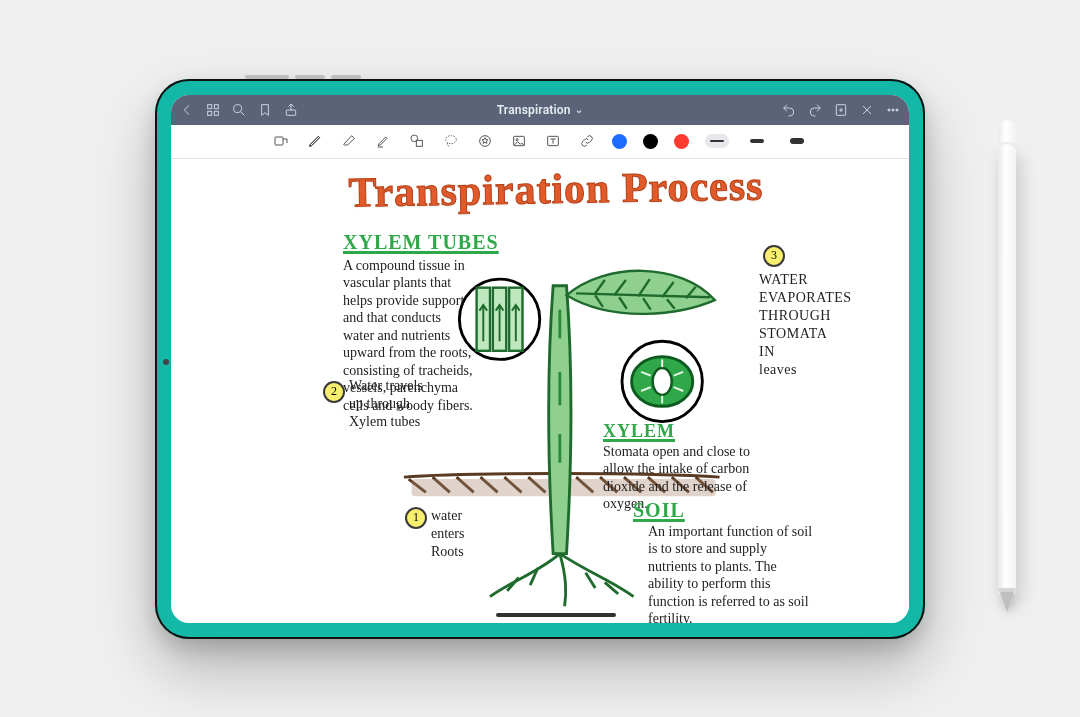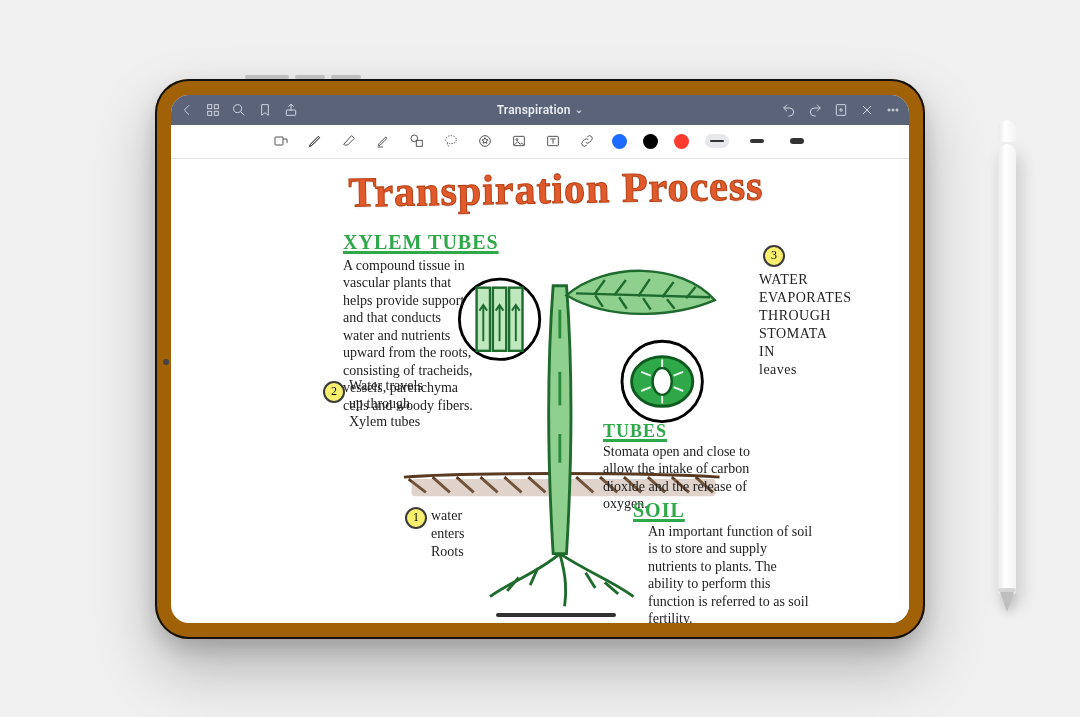--- a/index.html
+++ b/index.html
@@ -11,21 +11,21 @@
     display: flex;
     align-items: center;
     justify-content: center;
     position: relative;
   }
 
   
   .ipad {
     width: 770px;
     height: 560px;
-    background: #a16207;
+    background: #14b8a6;
     border-radius: 34px;
     padding: 16px;
     box-shadow:
       0 30px 60px rgba(0,0,0,0.25),
       0 10px 20px rgba(0,0,0,0.15),
       inset 0 0 0 2px #111;
     position: relative;
   }
   .ipad .buttons-top { position:absolute; top:-4px; left:90px; display:flex; gap:6px;}
   .ipad .buttons-top span{ display:block; height:4px; width:30px; background:#bdbdbd; border-radius:2px;}
@@ -378,21 +378,21 @@
             <line x1="502" y1="230" x2="492" y2="226"></line>
             <line x1="480" y1="197" x2="480" y2="205"></line>
             <line x1="480" y1="243" x2="480" y2="235"></line>
           </g>
         </g>
       </svg>
 
       <div class="pos section-h underline-green" style="left:140px; top:72px; font-size:20px;">XYLEM TUBES</div>
       <div class="pos hand small" style="left:140px; top:98px; width:130px;">A compound tissue in vascular plants that helps provide support and that conducts water and nutrients upward from the roots, consisting of tracheids, vessels, parenchyma cells and woody fibers.</div>
 
-      <div class="pos section-h underline-green" style="left:400px; top:262px; font-size:18px;">TUBES</div>
+      <div class="pos section-h underline-green" style="left:400px; top:262px; font-size:18px;">XYLEM</div>
       <div class="pos hand small" style="left:400px; top:284px; width:150px;">Stomata open and close to allow the intake of carbon dioxide and the release of oxygen.</div>
 
       <div class="pos section-h underline-green" style="left:430px; top:340px; font-size:20px;text-align:right;">SOIL</div>
       <div class="pos hand small" style="left:445px; top:364px; width:165px;">An important function of soil is to store and supply nutrients to plants. The ability to perform this function is referred to as soil fertility.</div>
 
       <div class="pos callout-num" style="left:202px; top:348px;">
         <span>1</span>
       </div>
       <div class="pos hand med" style="left:228px; top:348px; width:100px; white-space:pre-line;">water
 enters

